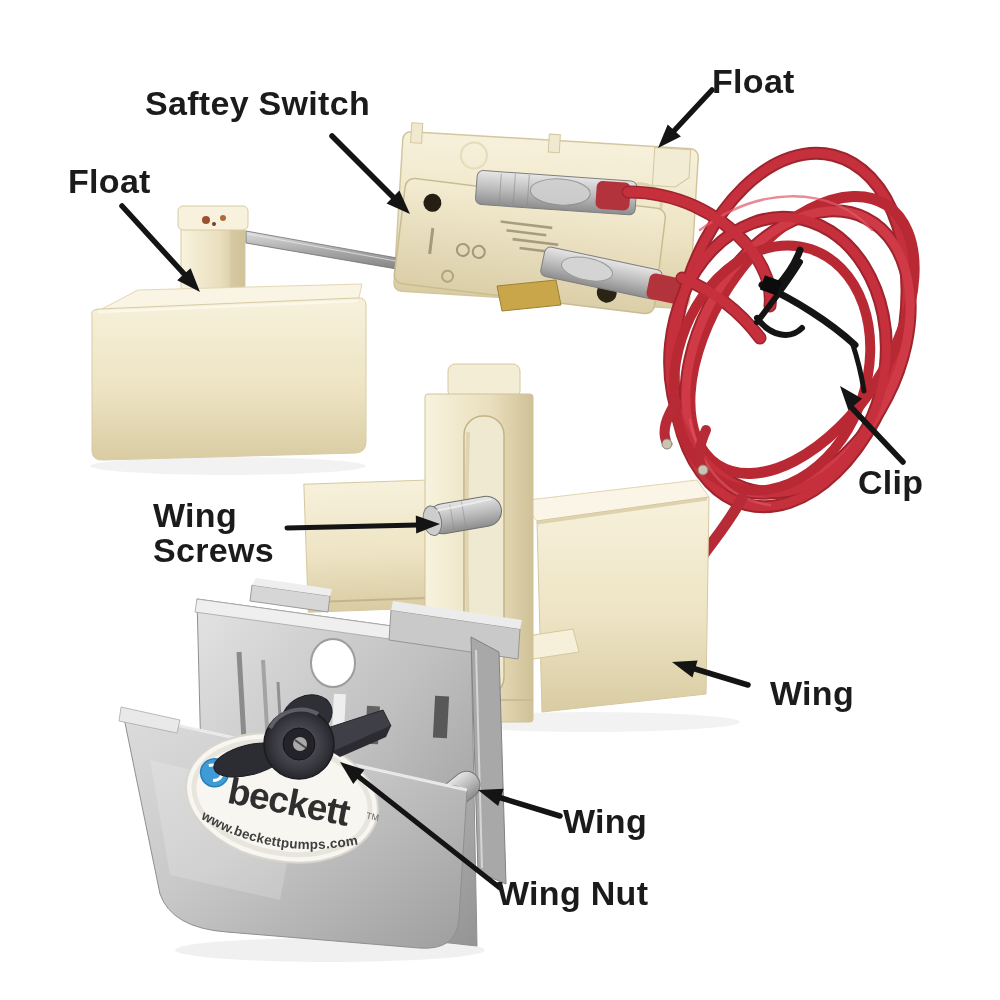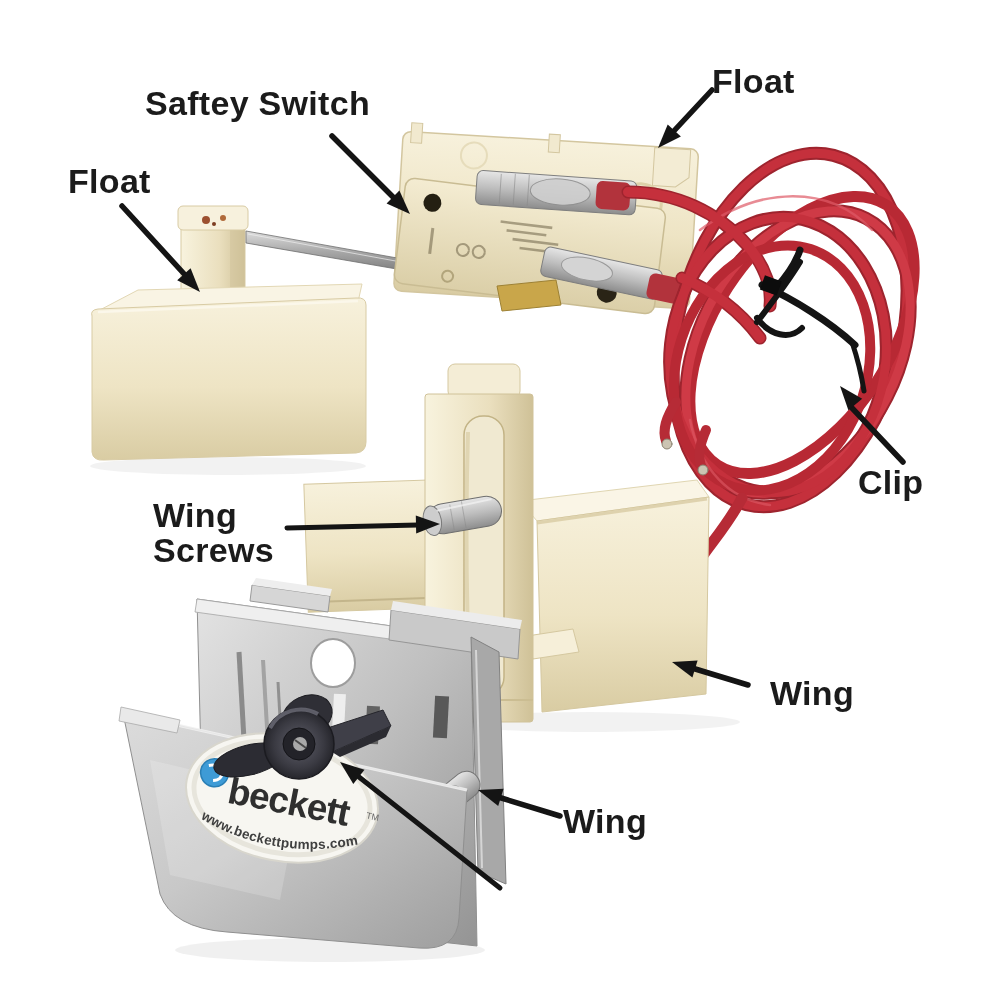--- a/index.html
+++ b/index.html
@@ -281,13 +281,14 @@
   </g>
 </svg>
 
   <div class="lbl" id="lbl-saftey-switch">Saftey Switch</div>
   <div class="lbl" id="lbl-holder">Float</div>
   <div class="lbl" id="lbl-float">Float</div>
   <div class="lbl" id="lbl-wire">Clip</div>
   <div class="lbl" id="lbl-wing-screws">Wing Screws</div>
   <div class="lbl" id="lbl-cover">Wing</div>
   <div class="lbl" id="lbl-clip">Wing</div>
+  <div class="lbl" id="lbl-wing-nut">Wing Nut</div>
 </div>
 
 </body></html>

